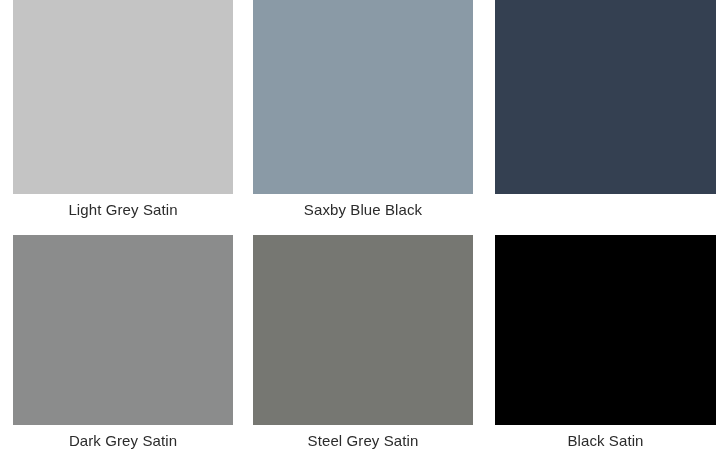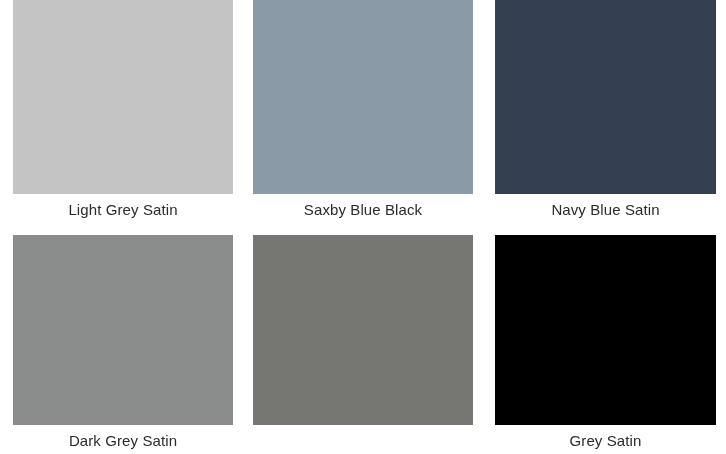--- a/index.html
+++ b/index.html
@@ -74,30 +74,30 @@
     <div class="swatch-label" style="color: rgb(43, 43, 43);">Light Grey Satin</div>
   </div>
 
   <div class="swatch-cell row-1 col-2">
     <div class="swatch-chip" style="background: rgb(138, 154, 166);"></div>
     <div class="swatch-label" style="color: rgb(43, 43, 43);">Saxby Blue Black</div>
   </div>
 
   <div class="swatch-cell row-1 col-3">
     <div class="swatch-chip" style="background: rgb(52, 64, 81);"></div>
-    <div class="swatch-label" style="color: rgb(43, 43, 43);">Navy Blue Satin</div>
   </div>
 
   <div class="swatch-cell row-2 col-1">
     <div class="swatch-chip" style="background: rgb(139, 140, 140);"></div>
     <div class="swatch-label" style="color: rgb(43, 43, 43);">Dark Grey Satin</div>
   </div>
 
   <div class="swatch-cell row-2 col-2">
     <div class="swatch-chip" style="background: rgb(118, 119, 114);"></div>
+    <div class="swatch-label" style="color: rgb(43, 43, 43);">Steel Grey Satin</div>
   </div>
 
   <div class="swatch-cell row-2 col-3">
     <div class="swatch-chip" style="background: rgb(0, 0, 0);"></div>
-    <div class="swatch-label" style="color: rgb(43, 43, 43);">Grey Satin</div>
+    <div class="swatch-label" style="color: rgb(43, 43, 43);">Black Satin</div>
   </div>
 
 </div>
 
 </body></html>

